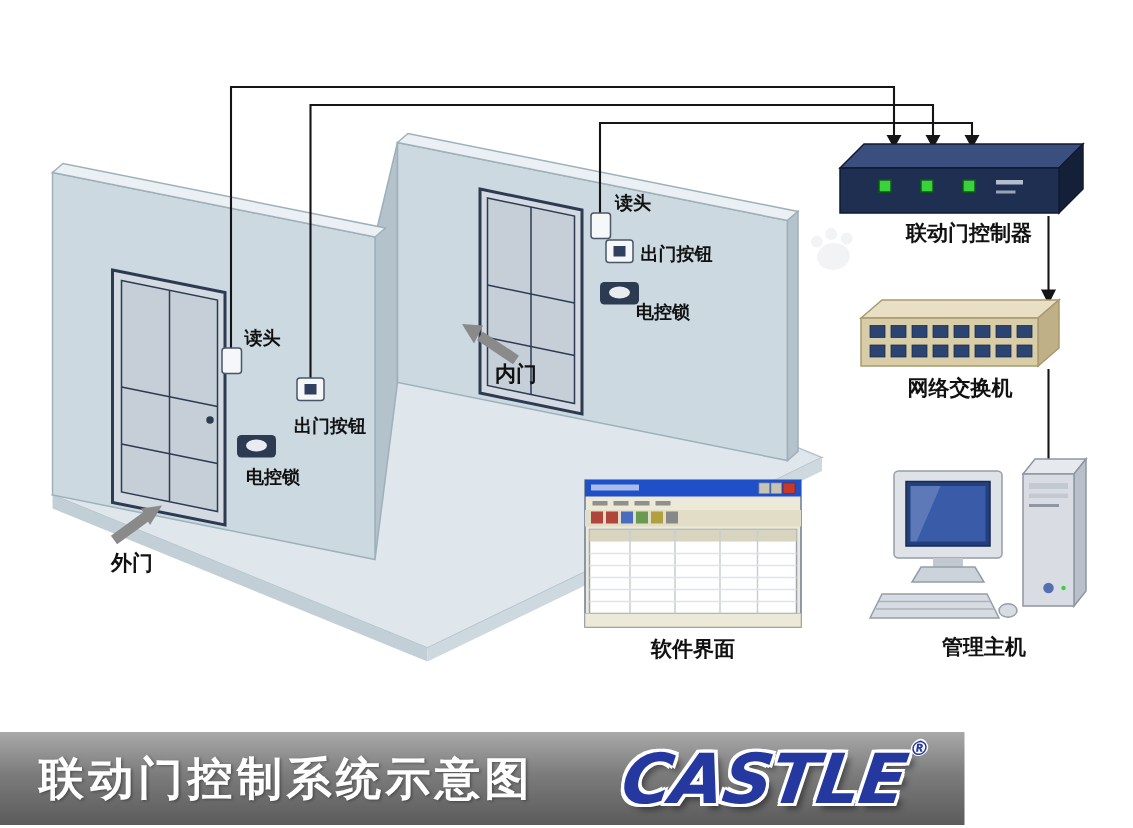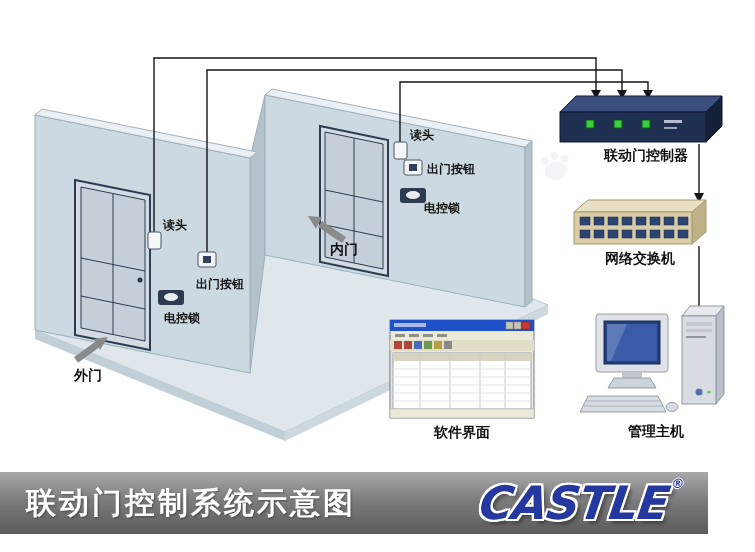--- a/index.html
+++ b/index.html
@@ -4,21 +4,21 @@
 <style>
   html,body{margin:0;padding:0;background:#fff;}
   #canvas{position:relative;width:755px;height:552px;background:#ffffff;overflow:hidden;
           font-family:"DejaVu Sans","Liberation Sans",sans-serif;}
   #diagram{position:absolute;left:0;top:0;}
   .lbl-sm{font-family:"DejaVu Sans",sans-serif;font-size:12px;font-weight:bold;fill:#111;}
   .lbl{font-family:"DejaVu Sans",sans-serif;font-size:14px;font-weight:bold;fill:#111;}
   .mid{text-anchor:middle;}
   .wire{stroke:#151515;stroke-width:1.4;fill:none;}
   .arrowhead{fill:#151515;}
-  .footer{position:absolute;left:0;top:472px;width:708px;height:62px;
+  .footer{position:absolute;left:0;top:488px;width:643px;height:62px;
           background:linear-gradient(180deg,#a9a9a9 0%,#7c7c7c 45%,#5b5b5b 100%);
           display:flex;align-items:center;justify-content:space-between;
           padding:0 26px;box-sizing:border-box;}
   .footer-title{color:#ffffff;font-size:30px;font-weight:bold;letter-spacing:3px;
           text-shadow:1px 1px 2px rgba(0,0,0,.35);white-space:nowrap;}
   .logo{position:relative;transform:skewX(-8deg);white-space:nowrap;}
   .logo-text{font-size:46px;font-weight:bold;font-style:italic;letter-spacing:-1px;
           color:#2438a0;
           text-shadow:-2px 0 0 #fff,2px 0 0 #fff,0 -2px 0 #fff,0 2px 0 #fff,
                       -2px -2px 0 #fff,2px 2px 0 #fff,-2px 2px 0 #fff,2px -2px 0 #fff,

